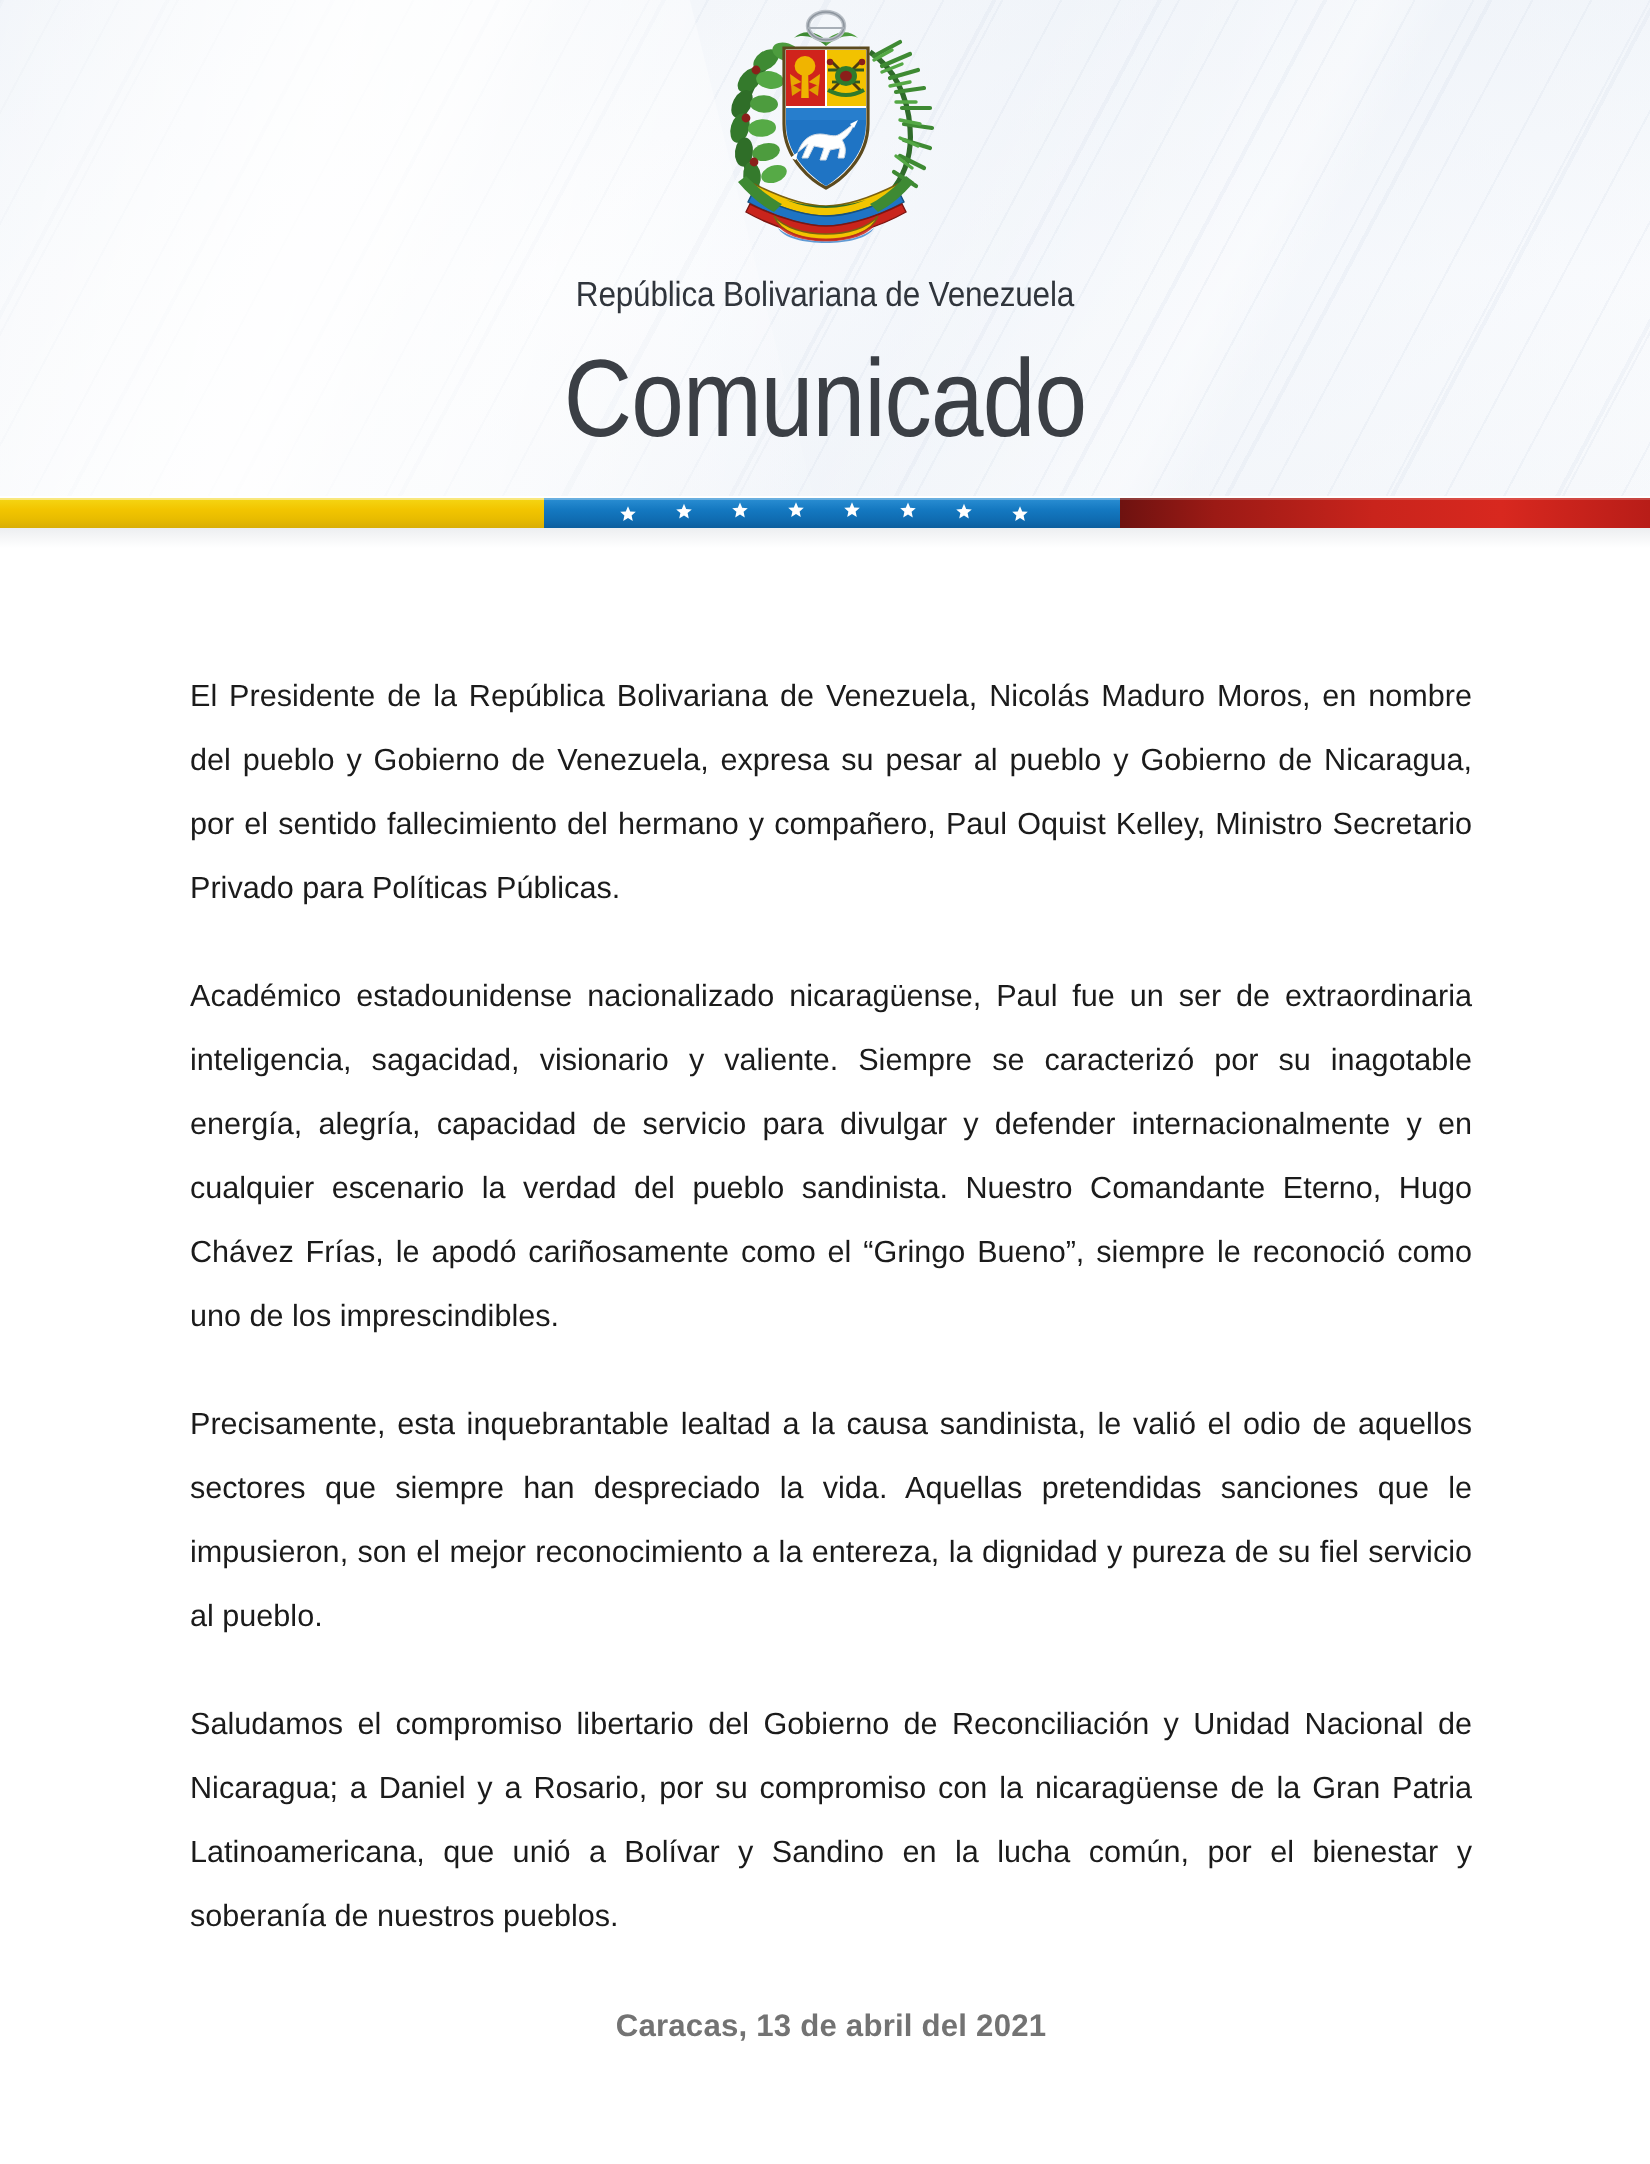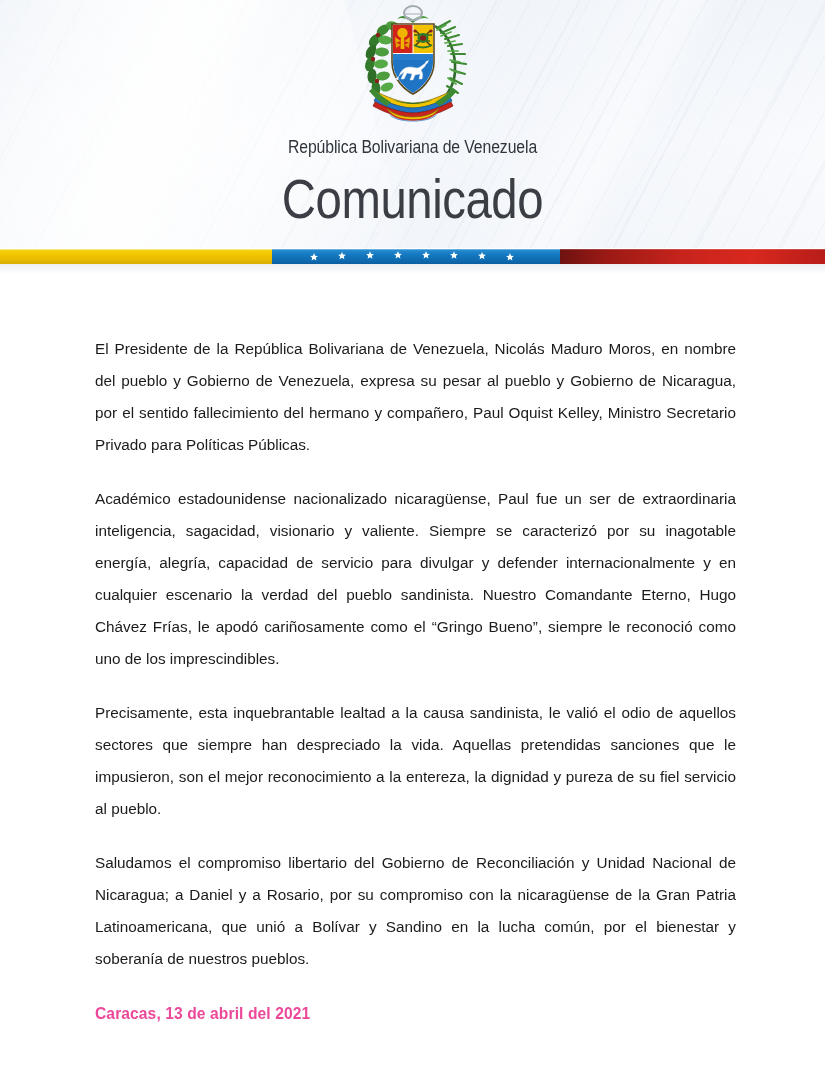--- a/index.html
+++ b/index.html
@@ -183,25 +183,25 @@
     line-height: 32px;
     color: #1b1b1b;
     margin-bottom: 22px;
     text-justify: inter-word;
     hyphens: none;
   }
   .para:last-of-type { margin-bottom: 0; }
 
   .signature {
     margin-top: 30px;
-    text-align: left;
+    text-align: center;
     font-family: "Liberation Sans", sans-serif;
     font-size: 15.6px;
     font-weight: bold;
-    color: #ec4899;
+    color: #737373;
     letter-spacing: 0.1px;
   }
 </style>
 </head>
 <body>
 
 <div class="page">
 
   <div class="header">
     <div class="header-texture"></div>

